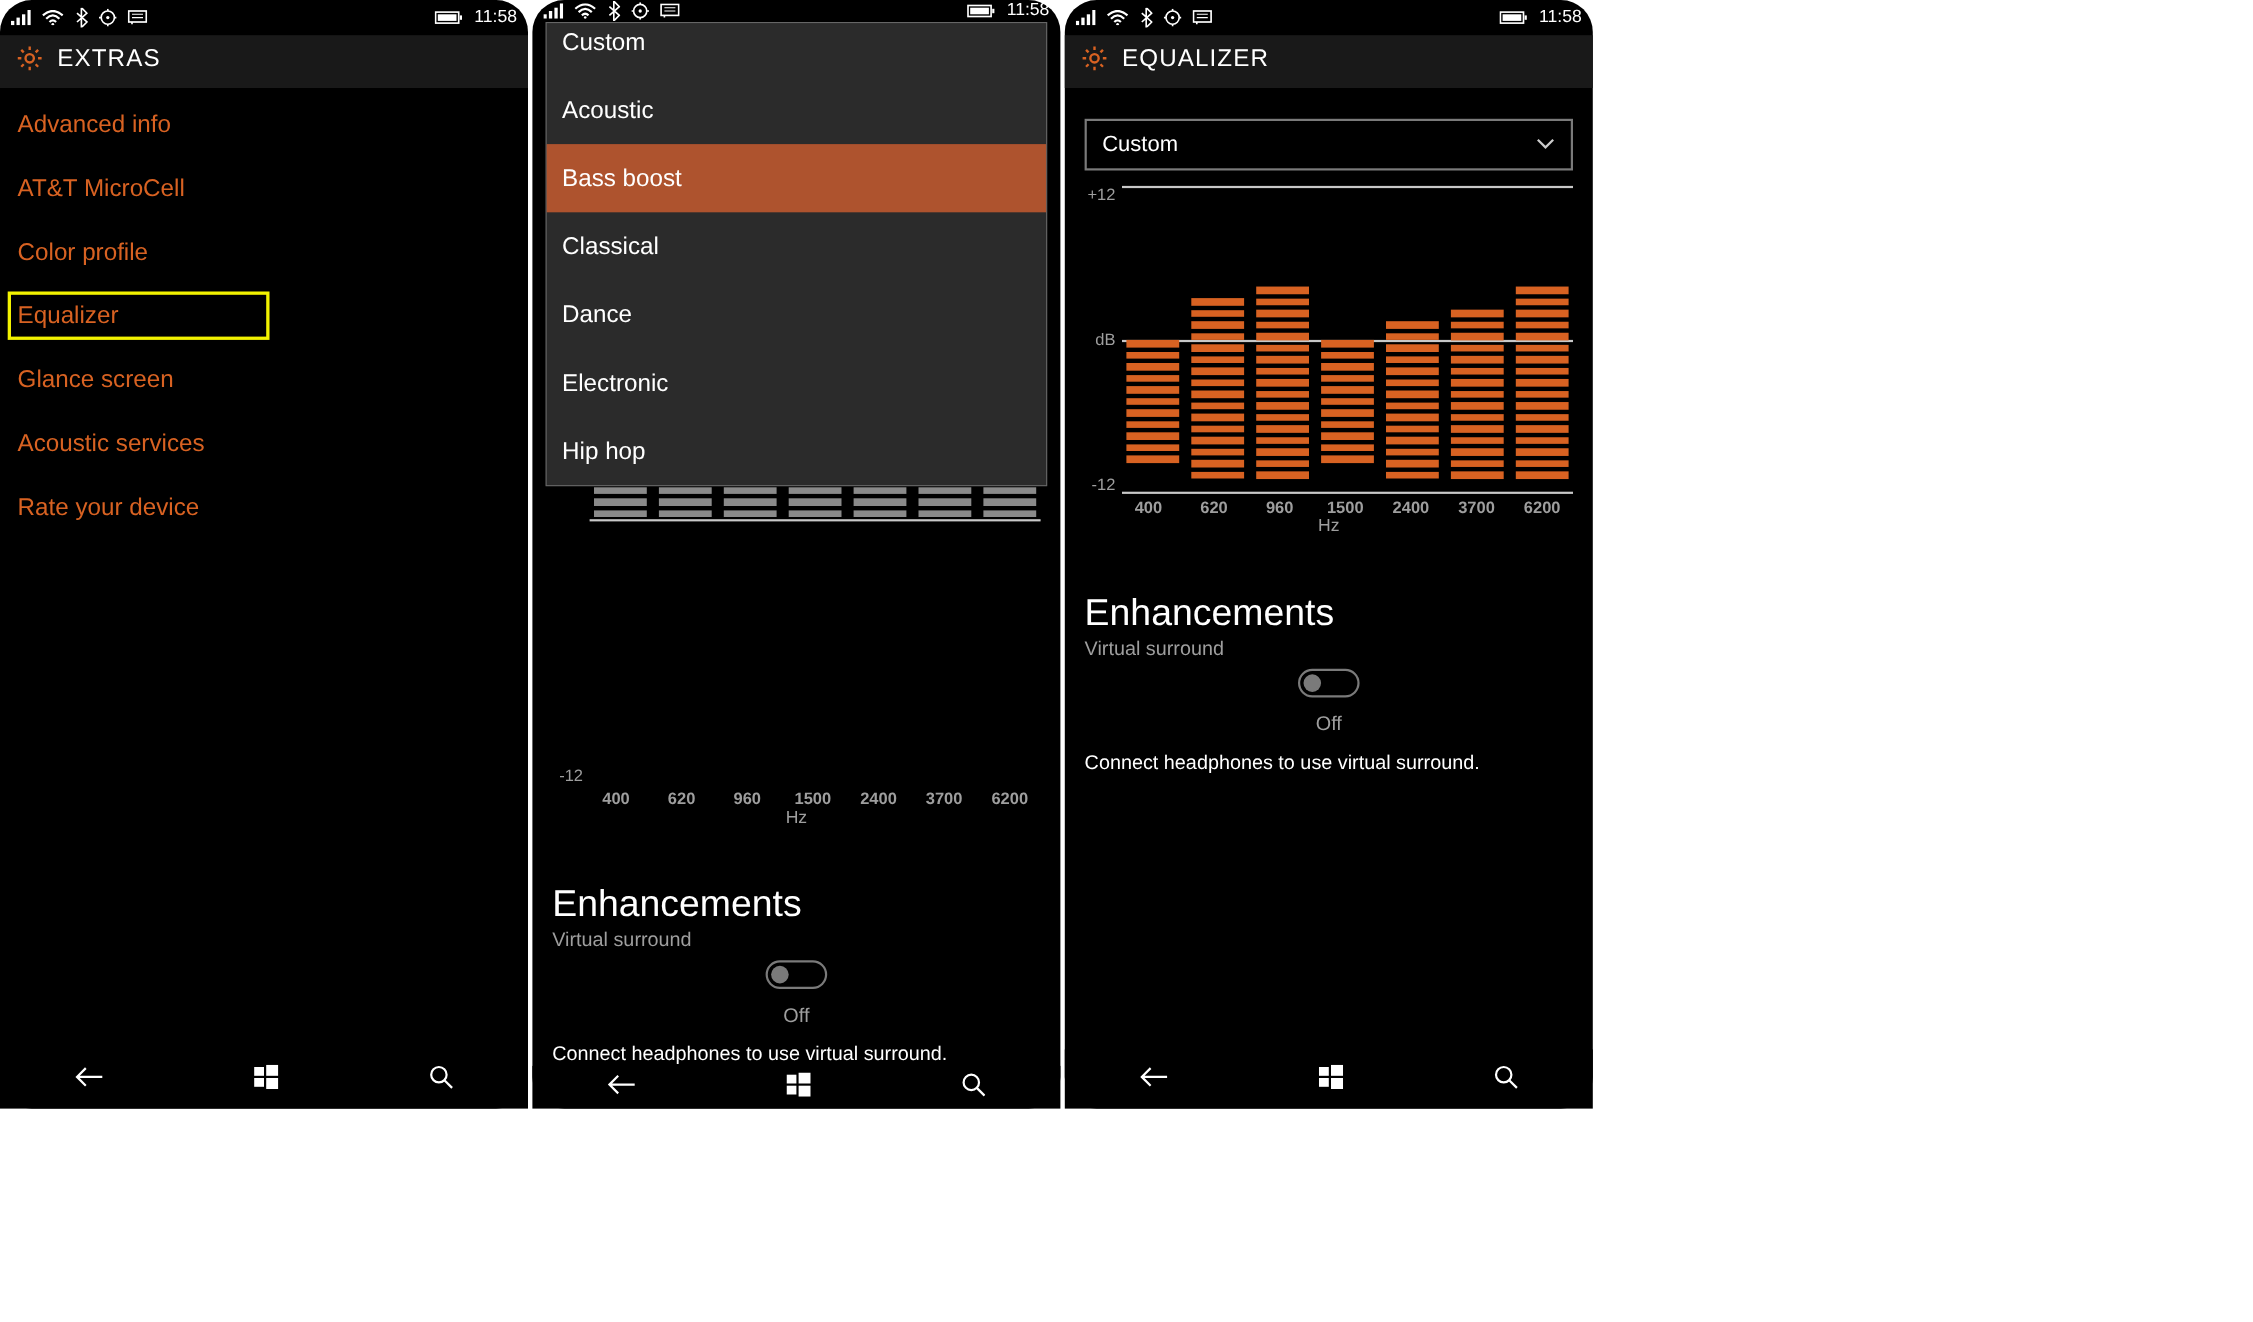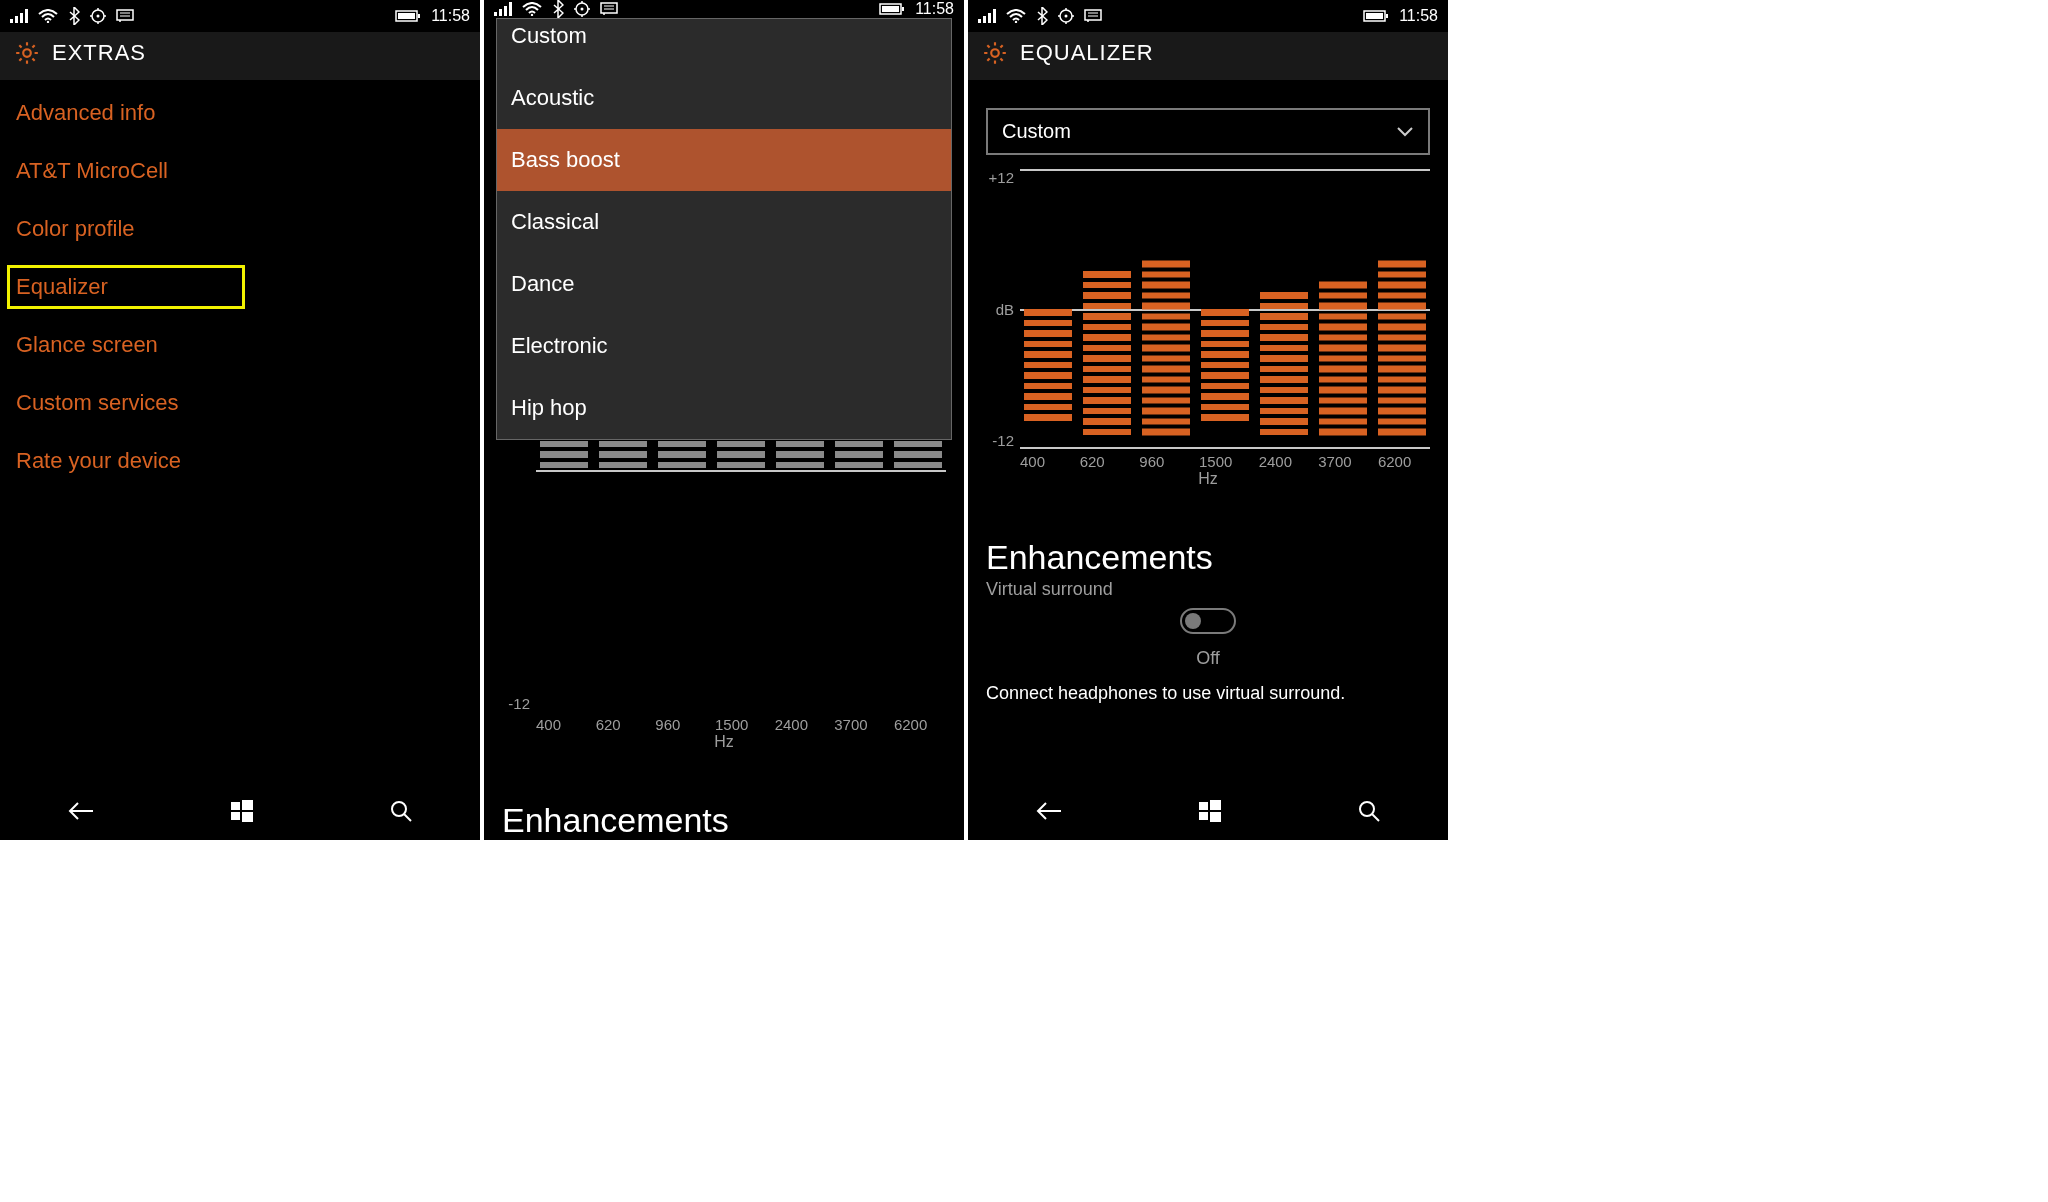--- a/index.html
+++ b/index.html
@@ -18,26 +18,27 @@
     font-family: "Segoe UI", Arial, sans-serif;
   }
   .stage {
     width: 2048px; 
     display: flex;
     gap: 4px;
     background: #fff;
   }
   .phone {
     width: 480px;
-    height: 840px;
+    height: 1008px;
     background: var(--bg);
     color: var(--text);
     display: flex;
     flex-direction: column;
     position: relative;
+    border-radius: 29px;
   }
   
   .status-bar {
     height: 32px;
     display: flex;
     align-items: center;
     justify-content: space-between;
     padding: 0 10px;
     font-size: 16px;
   }
@@ -175,21 +176,21 @@
     background: var(--accent);
   }
   .seg.grey { background: #8a8a8a; }
   .xaxis {
     display: flex;
     justify-content: space-between;
     padding: 4px 4px 0 34px;
     font-size: 15px;
     color: var(--muted);
   }
-  .xaxis span { width: 48px; text-align:left; }
+  .xaxis span { width: 48px; text-align:center;font-weight:bold; }
   .hz-label {
     text-align: center;
     font-size: 16px;
     color: var(--muted);
   }
   
   .section-heading {
     font-size: 34px;
     font-weight: 300;
     margin-top: 50px;
@@ -292,21 +293,21 @@
       </span>
       <span class="page-title">EXTRAS</span>
     </div>
 
     <div class="extras-list" id="extras-list">
         <div class="extras-item">Advanced info</div>
         <div class="extras-item">AT&amp;T MicroCell</div>
         <div class="extras-item">Color profile</div>
         <div class="extras-item highlighted">Equalizer</div>
         <div class="extras-item">Glance screen</div>
-        <div class="extras-item">Custom services</div>
+        <div class="extras-item">Acoustic services</div>
         <div class="extras-item">Rate your device</div>
       </div>
 
     <div style="flex:1"></div>
     <div class="nav-bar">
       <span class="nav-btn">
         <svg width="26" height="20" viewBox="0 0 26 20">
             <path d="M25 10 L3 10 M10 2 L2 10 L10 18" fill="none" stroke="#fff" stroke-width="2"></path>
           </svg>
       </span>

